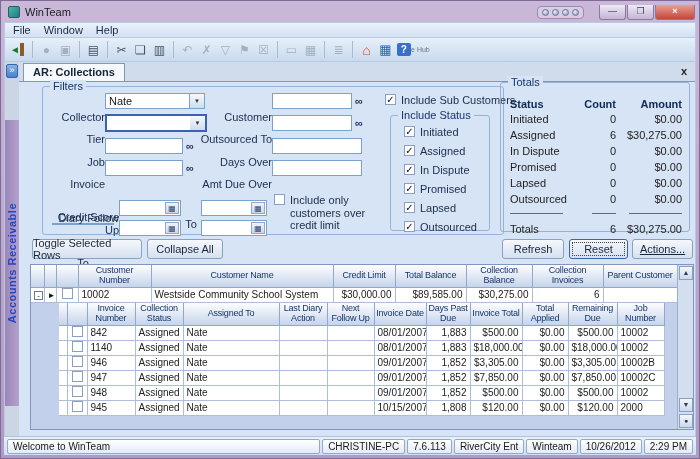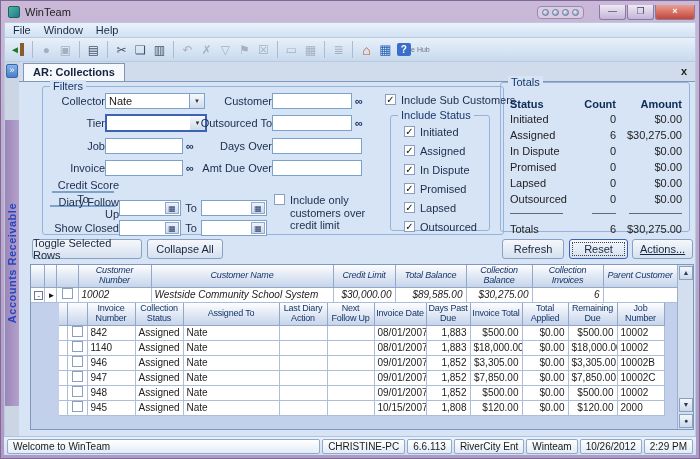--- a/index.html
+++ b/index.html
@@ -67,21 +67,21 @@
     display:flex; align-items:flex-end; padding-left:4px; position:relative; }
   .tab { background:#f5f8fc; border:1px solid #8296b6; border-bottom:none;
     height:18px; padding:2px 9px; font-size:11px; font-weight:bold; color:#15233c; }
   .tab-close { position:absolute; right:8px; top:3px; font-size:11px; font-weight:bold; color:#222; }
   
   .panel { flex:1; position:relative; background:#d6e4f5; }
   .gbox { position:absolute; border:1px solid #95b3da; border-radius:3px; }
   .gbox-label { position:absolute; top:-7px; left:7px; background:#d6e4f5; padding:0 3px;
     font-size:11px; color:#16366b; }
   .frow { position:absolute; height:17px; display:flex; align-items:center; font-size:11px; }
-  .flabel { color:#1c2c4c; text-align:right; }
+  .flabel { color:#1c2c4c; text-align:right;margin-top:32px; }
   .tfield { background:#fff; border:1px solid #7ba2cc; height:16px; position:relative; }
   .dbtn { width:15px; height:16px; background:linear-gradient(#f6f9fc,#cfdcec);
     border:1px solid #7ba2cc; border-left:none; font-size:6px; text-align:center;
     line-height:15px; color:#333; }
   .combo-focus { border:2px solid #3c62b4; height:18px; display:flex; background:#fff; }
   .combo-focus .tfield { border:none; flex:1; height:14px; }
   .combo-focus .dbtn { border:none; height:14px; background:linear-gradient(#f6f9fc,#cfdcec); }
   .binoc { font-size:11px; font-weight:bold; color:#152a55; margin-left:3px; letter-spacing:-1px; }
   .calbtn { position:absolute; right:1px; top:1px; width:14px; height:12px;
     background:linear-gradient(#eef3fa,#ccd8ea); border:1px solid #93a8c8;
@@ -113,21 +113,21 @@
   table.grid td { background:#fff; border-right:1px solid #aebed8; border-bottom:1px solid #aebed8;
     padding:0 3px; height:15px; color:#222; white-space:nowrap; overflow:hidden; }
   td.band, th.band { background:#b1bfe3; border-color:#93a8c8; }
   td.cbcell, th.cbcell { background:#dfe6f4; text-align:center; padding:0; }
   .c-link { color:#2424cc; }
   .c-right { text-align:right; }
   .c-center { text-align:center; }
   .expand-box { display:inline-block; width:9px; height:9px; border:1px solid #6a7a94;
     background:#fff; font-size:8px; line-height:7px; text-align:center; color:#222; }
   .row-arrow { font-size:8px; color:#111; }
-  .outer { width:646px;font-style:italic; }
+  .outer { width:646px; }
   .inner { width:605px; margin-left:28px; }
   .inner th { height:26px; }
   .vscroll { position:absolute; right:0; top:0; bottom:0; width:16px;
     background:#d3deef; border-left:1px solid #9bb0cc; }
   .scr-btn { position:absolute; left:1px; width:14px; height:14px;
     background:linear-gradient(#f3f7fb,#ccd8ea); border:1px solid #8aa0c0;
     font-size:7px; line-height:12px; text-align:center; color:#2a3a5a; }
   
   .statusbar { height:19px; background:linear-gradient(#e8f0fa,#cfdff2);
     border-top:1px solid #b2c2da; display:flex; align-items:center; padding:1px 3px; gap:2px;
@@ -569,20 +569,20 @@
           </div>
         </div>
 
       </div>
     </div>
   </div>
 
   <div class="statusbar">
     <div class="sb-panel sb-msg">Welcome to WinTeam</div>
   <div class="sb-panel">CHRISTINE-PC</div>
-      <div class="sb-panel">6.6.113</div>
+      <div class="sb-panel">7.6.113</div>
       <div class="sb-panel">RiverCity  Ent</div>
       <div class="sb-panel">Winteam</div>
       <div class="sb-panel">10/26/2012</div>
       <div class="sb-panel">2:29 PM</div>
     </div>
 
 </div>
 
 </body></html>

